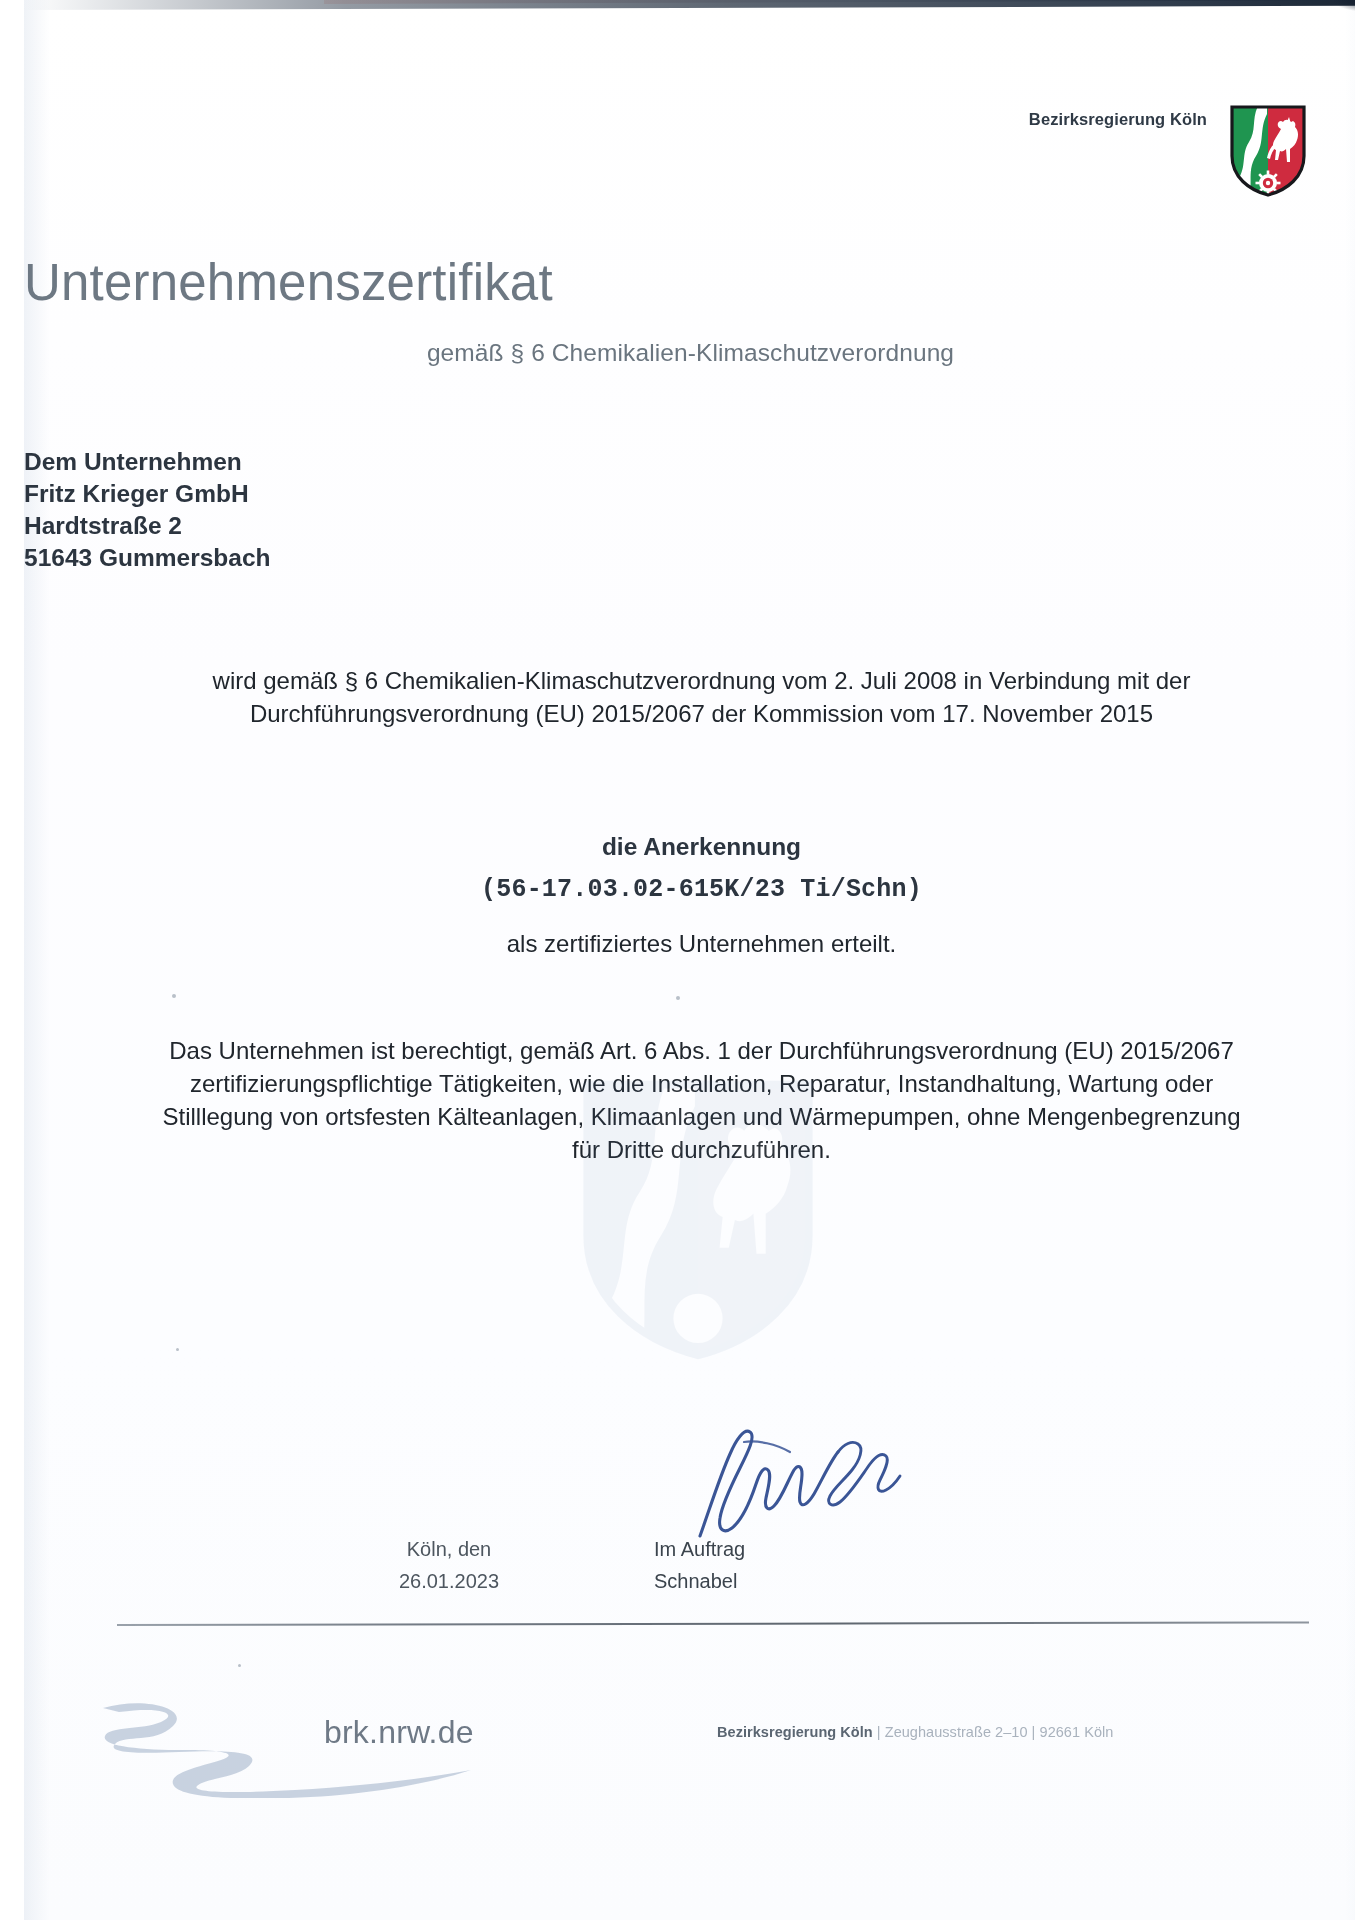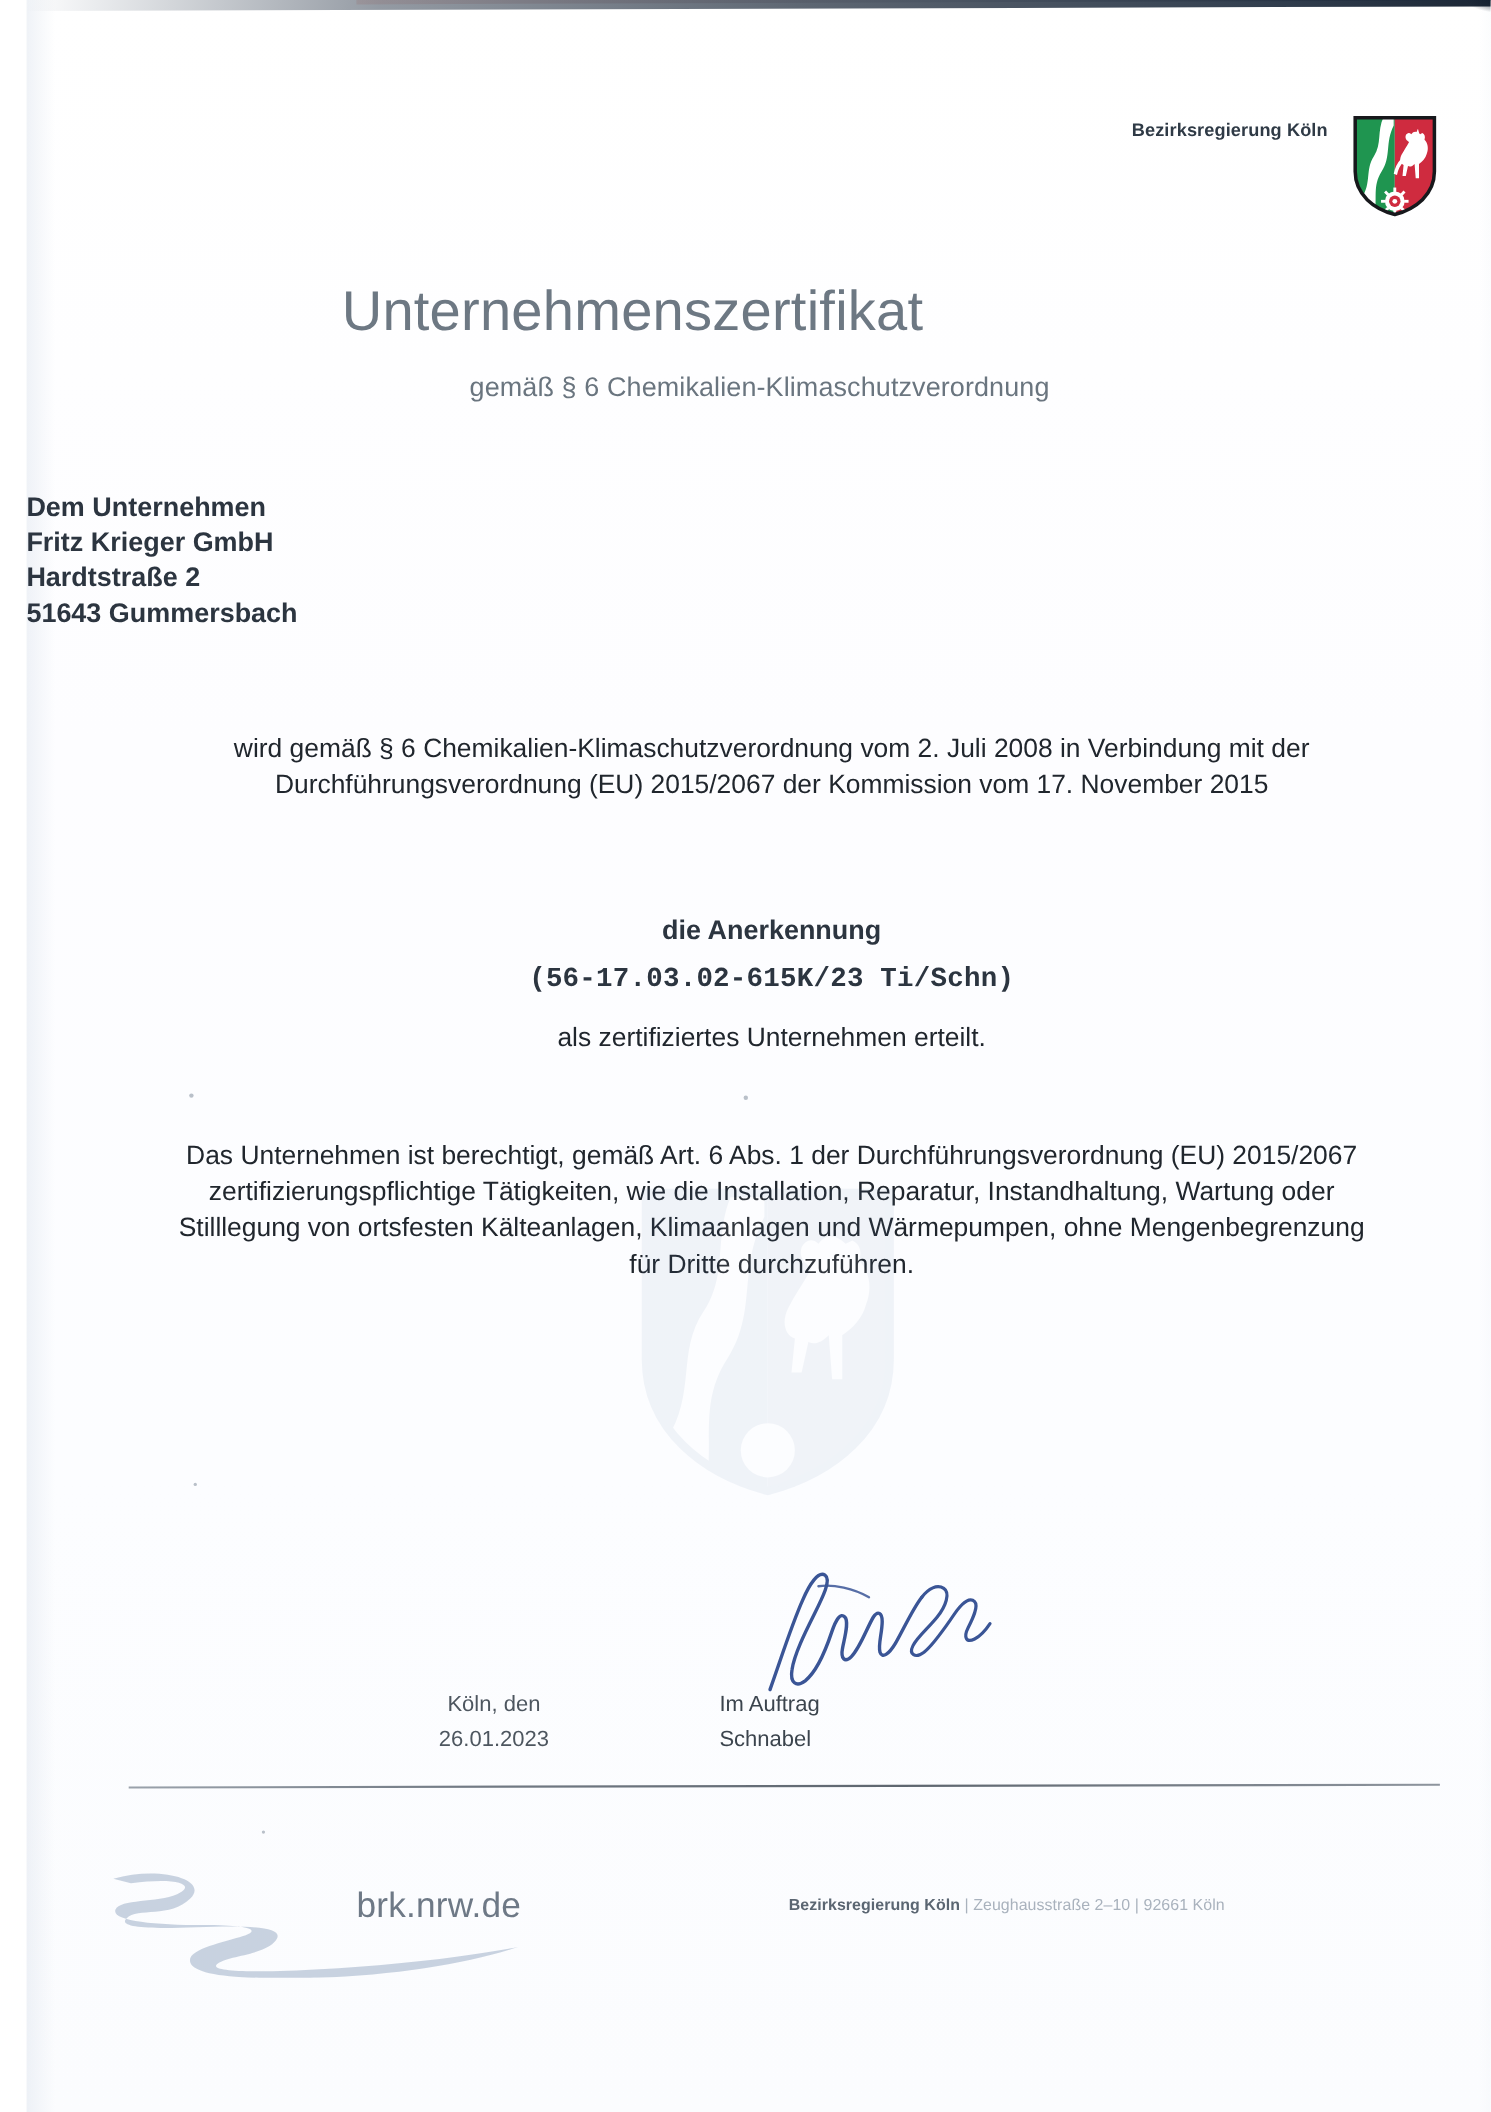--- a/index.html
+++ b/index.html
@@ -86,21 +86,21 @@
     letter-spacing:0.1px;
     margin-top:6px;
     white-space:nowrap;
   }
   .crest { width:78px; height:94px; display:block; flex:none; }
 
   
   .doc-title {
     position:absolute;
     top:253px; left:0; width:1102px;
-    text-align:center;
+    text-align:left;
     font-size:51px;
     font-weight:400;
     letter-spacing:0.2px;
     color:#6d7883;
   }
   .doc-subtitle {
     position:absolute;
     top:339px; left:0; width:1333px;
     text-align:center;
     font-size:24.5px;

